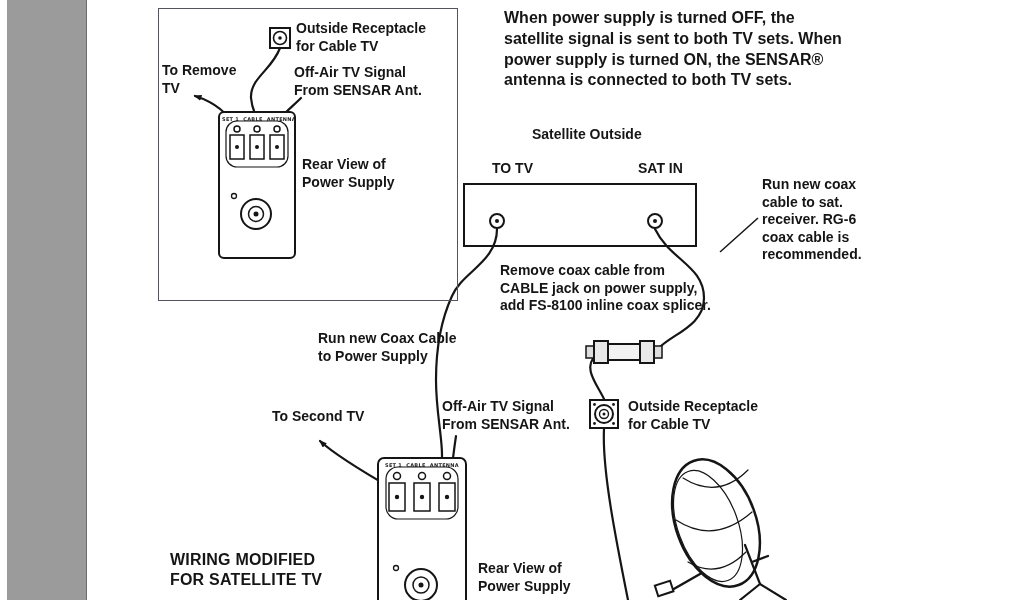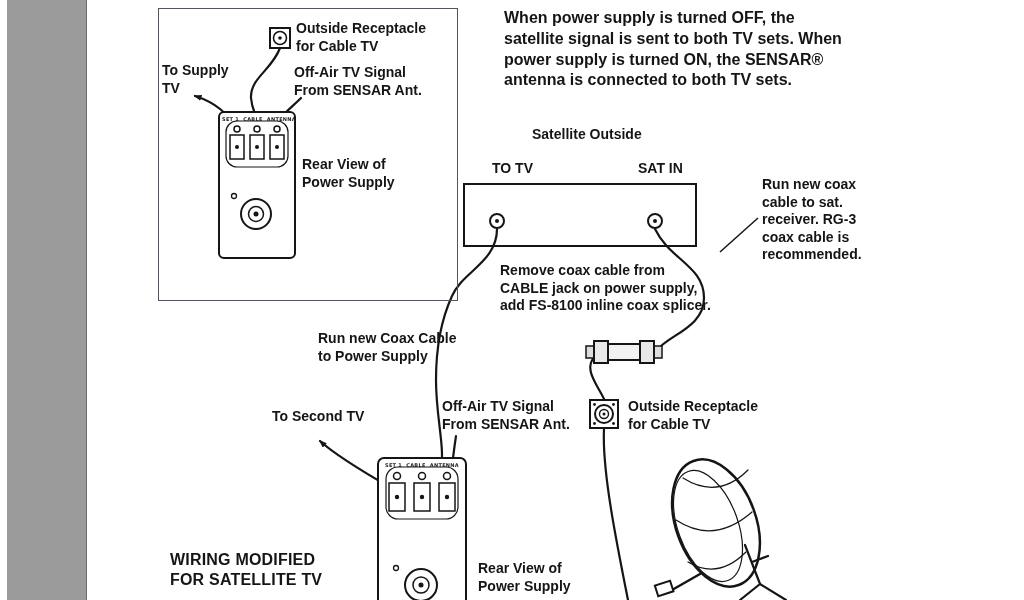--- a/index.html
+++ b/index.html
@@ -128,40 +128,40 @@
       <path d="M700,574 L672,590" stroke-width="2.5"></path>
       <rect x="656" y="583" width="16" height="11" transform="rotate(-18 664 588)" fill="#ffffff" stroke-width="2"></rect>
       <path d="M745,545 L760,584 M760,584 L740,600 M760,584 L786,600 M752,562 L768,556" stroke-width="2.2"></path>
     </g>
   </svg>
 
   <div class="existing-box"></div>
 
   <div class="label" style="left:296px;top:20px">Outside Receptacle
 for Cable TV</div>
-  <div class="label" style="left:162px;top:62px">To Supply
+  <div class="label" style="left:162px;top:62px">To Remove
 TV</div>
   <div class="label" style="left:294px;top:64px">Off-Air TV Signal
 From SENSAR Ant.</div>
   <div class="label" style="left:302px;top:156px">Rear View of
 Power Supply</div>
   <div class="ports" style="left:222px;top:116px;width:72px">SET 1  CABLE  ANTENNA</div>
 
   <div class="label intro" style="left:504px;top:8px">When power supply is turned OFF, the
 satellite signal is sent to both TV sets.  When
 power supply is turned ON, the SENSAR®
 antenna is connected to both TV sets.</div>
 
   <div class="label" style="left:532px;top:126px">Satellite Outside</div>
   <div class="label" style="left:492px;top:160px">TO TV</div>
   <div class="label" style="left:638px;top:160px">SAT IN</div>
 
   <div class="label" style="left:762px;top:176px">Run new coax
 cable to sat.
-receiver.  RG-3
+receiver.  RG-6
 coax cable is
 recommended.</div>
   <div class="label" style="left:500px;top:262px">Remove coax cable from
 CABLE jack on power supply,
 add FS-8100 inline coax splicer.</div>
   <div class="label" style="left:318px;top:330px">Run new Coax Cable
 to Power Supply</div>
 
   <div class="label" style="left:272px;top:408px">To Second TV</div>
   <div class="label" style="left:442px;top:398px">Off-Air TV Signal

